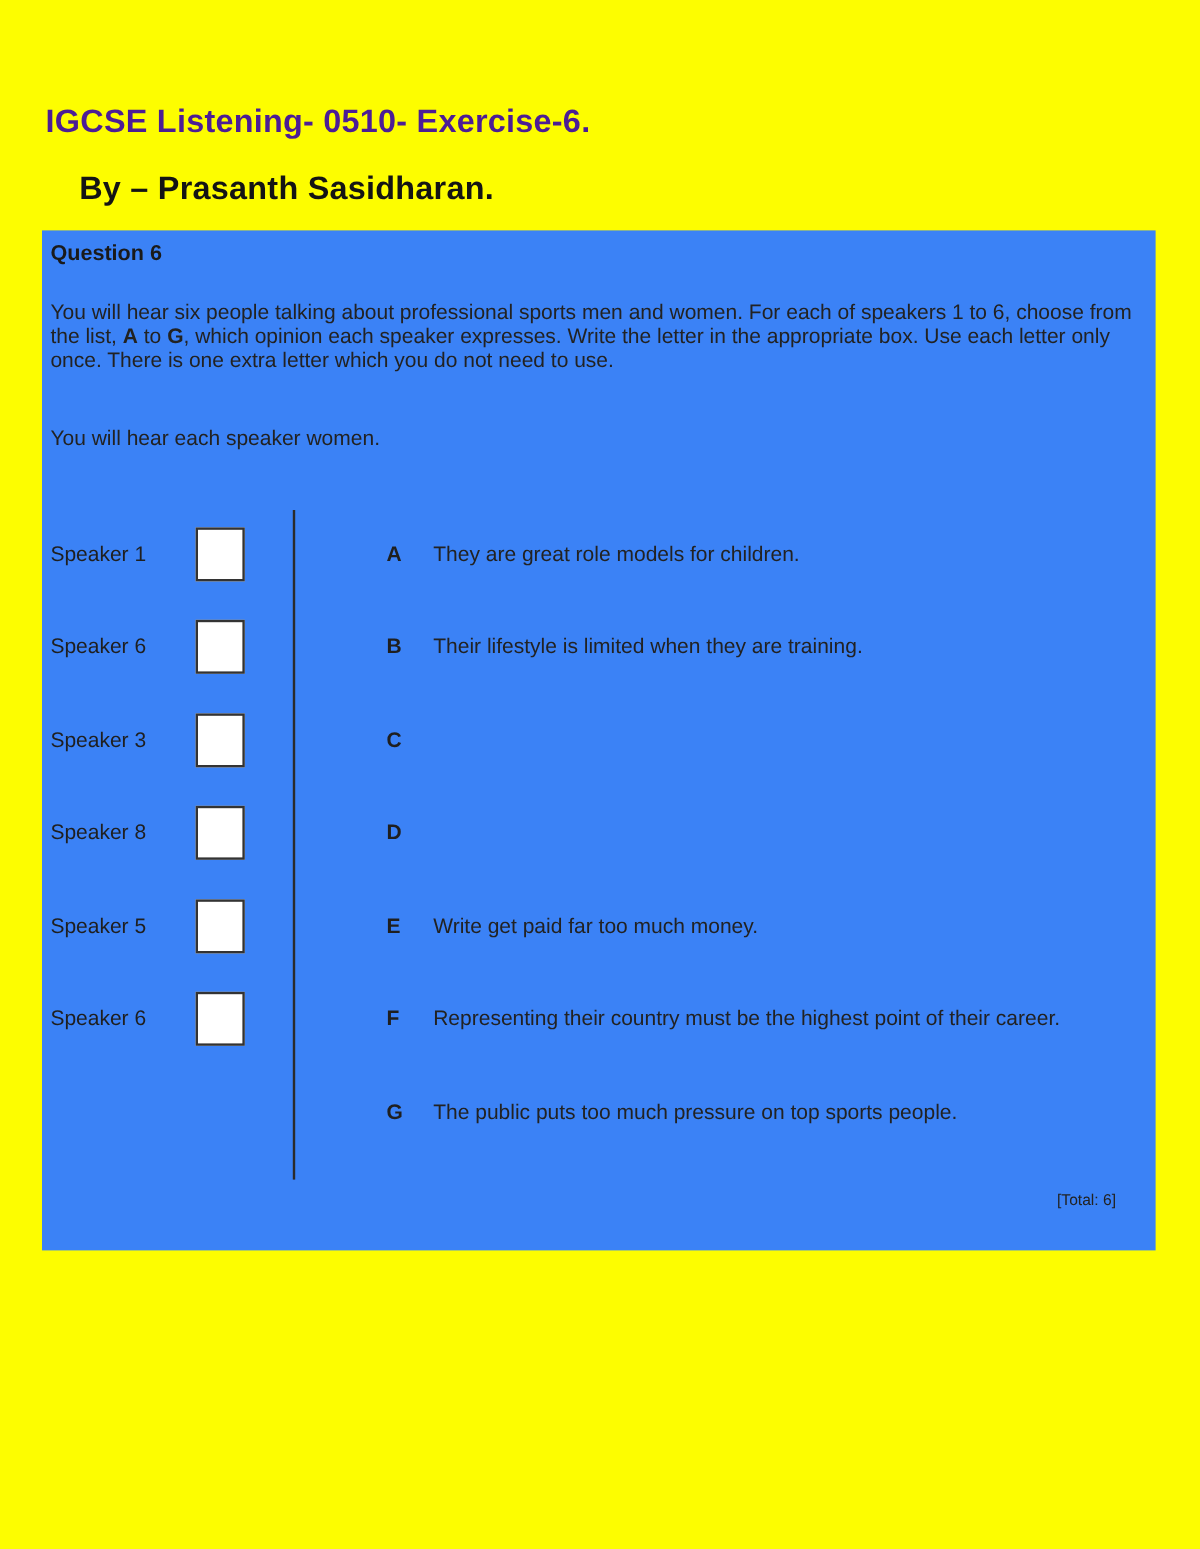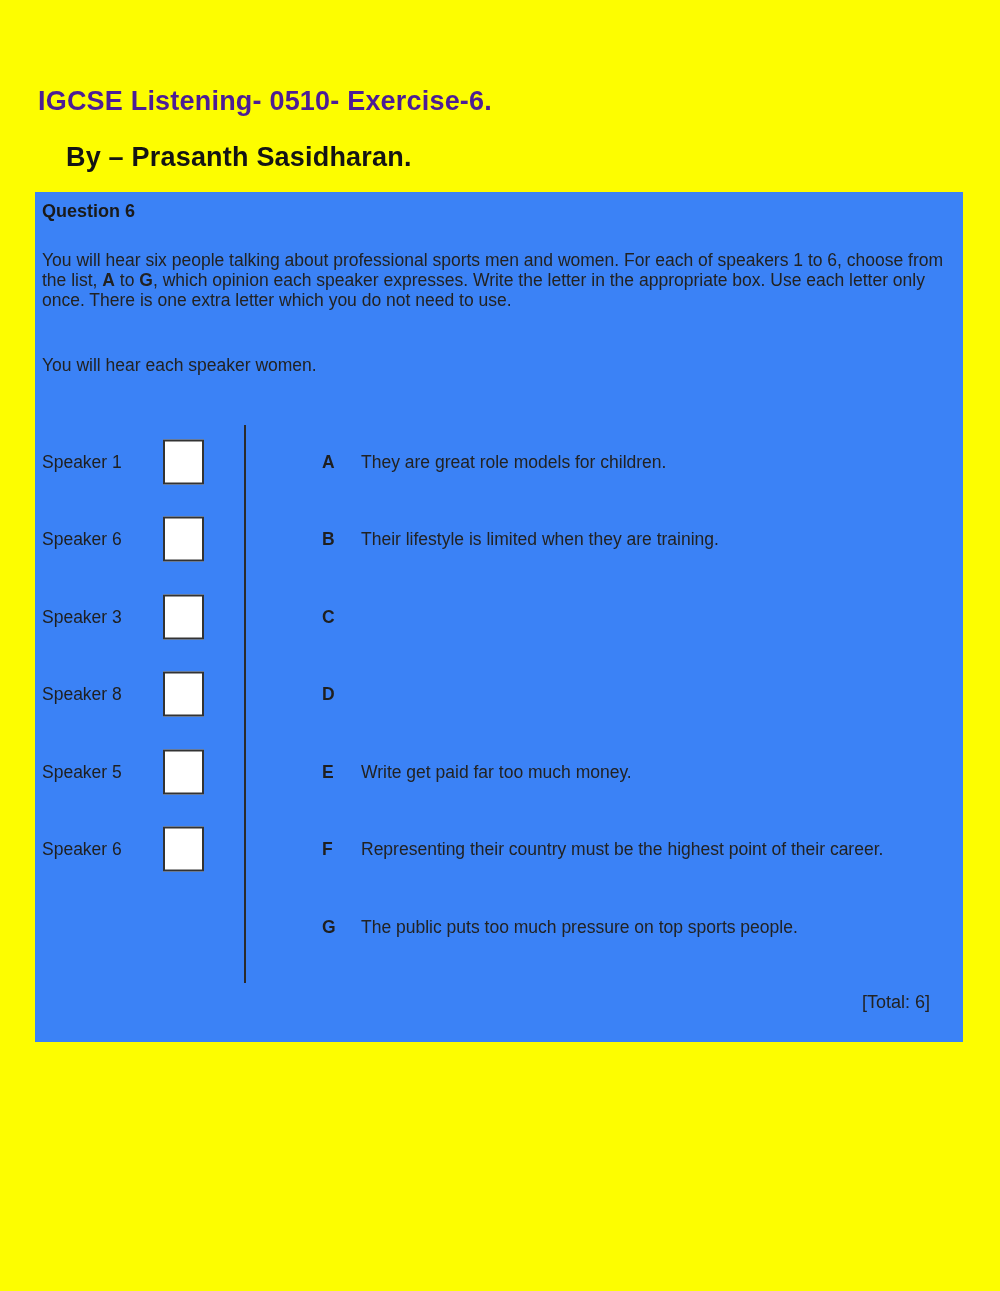--- a/index.html
+++ b/index.html
@@ -73,21 +73,21 @@
   .option-letter {
     position:absolute; left:78px; top:50%; transform:translateY(-50%);
     font-size:17.5px; font-weight:bold; color:#1f1f1f;
   }
   .option-text {
     position:absolute; left:117px; top:50%; transform:translateY(-50%);
     font-size:17.5px; color:#222; white-space:nowrap;
   }
   .total-line {
     position:absolute; right:33px; top:800px;
-    font-size:18px; color:#222;
+    font-size:13px; color:#222;
   }
 </style>
 </head>
 <body>
 
 <div class="page-title">IGCSE Listening- 0510- Exercise-6.</div>
 <div class="byline">By – Prasanth Sasidharan.</div>
 
 <div class="panel">
 

